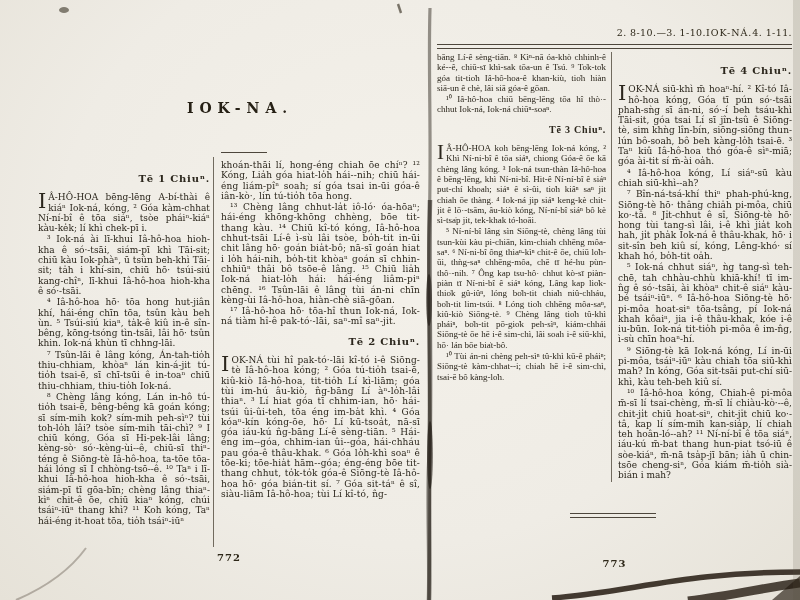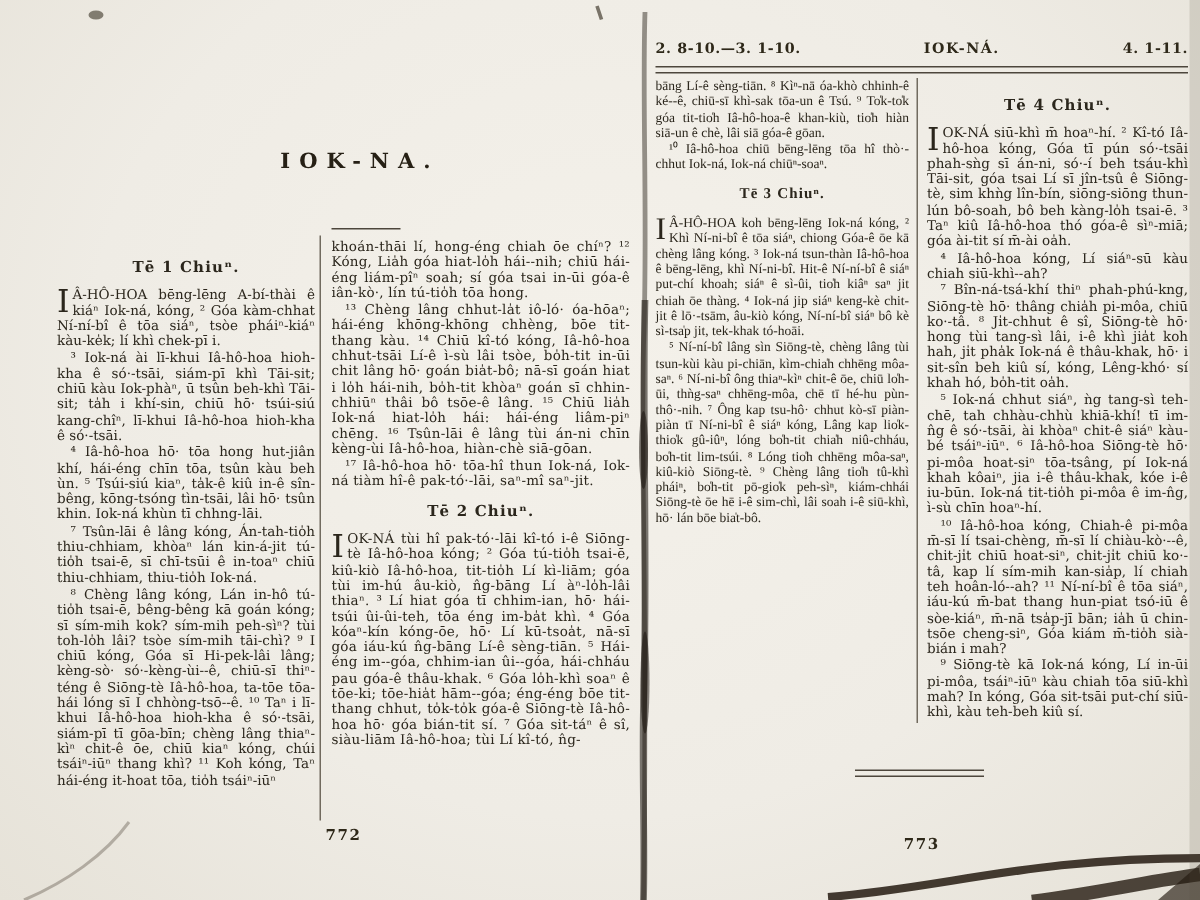--- a/index.html
+++ b/index.html
@@ -22,22 +22,22 @@
   .title-rule{
     position:absolute;left:221px;top:152px;width:46px;height:2px;
     border-top:1.6px solid #4d463c;
   }
   .pageno{position:absolute;text-align:center;font-size:10px;font-weight:700;letter-spacing:1px;color:#2e2819;}
   .pageno-left{left:38px;width:382px;top:552px;}
   .pageno-right{left:437px;width:355px;top:558px;}
   
   .running-head{
     position:absolute;left:437px;top:27px;width:355px;
-    display:flex;justify-content:space-between;align-items:baseline;
-    font-size:9.5px;font-weight:700;letter-spacing:.4px;color:#2e2819;
+    display:flex;justify-content:flex-end;align-items:baseline;
+    font-size:9.5px;font-weight:400;letter-spacing:.4px;color:#2e2819;
   }
   .running-head .c{letter-spacing:1px;}
   .dbl-rule{
     position:absolute;height:3px;
     border-top:1px solid #4d463c;border-bottom:1px solid #4d463c;
   }
   .head-rule{left:437px;top:44px;width:355px;}
   .end-rule{left:570px;top:513px;width:86px;}
   
   .col{
@@ -48,21 +48,21 @@
   .col-l1{left:38px;  top:164px; width:172px; height:394px;}
   .col-l2{left:221px; top:160px; width:199px; height:396px; letter-spacing:.15px;}
   .col-r1{left:437px; top:52px;  width:169px; height:428px;font-family:Liberation Serif, serif;}
   .col-r2{left:618px; top:56px;  width:174px; height:428px;}
   .vsep{position:absolute;width:1px;background:#5a5346;opacity:.85;}
   .vsep-left{left:213px;top:157px;height:390px;}
   .vsep-right{left:611px;top:52px;height:430px;}
   
   .blk{margin:0;}
   .heading{
-    text-align:center;font-weight:700;font-size:10px;letter-spacing:.8px;
+    text-align:right;font-weight:700;font-size:10px;letter-spacing:.8px;
     margin:10px 0 8px 0;text-indent:0;
   }
   .para{text-indent:9px;margin-bottom:1px;}
   .cont{text-indent:0;margin-bottom:1px;}
   .dropcap{text-indent:0;margin-bottom:1px;}
   .dropcap::first-letter{
     font-size:21px;float:left;line-height:17px;padding:1px 2px 0 0;font-weight:400;
   }
   
   .artifacts{position:absolute;inset:0;pointer-events:none;}
@@ -103,30 +103,31 @@
       <span>4. 1-11.</span>
     </div>
     <div class="dbl-rule head-rule"></div>
 
     <div class="col col-r1">
         <div class="blk cont">bāng Lí-ê sèng-tiān. ⁸ Kìⁿ-nā óa-khò chhinh-ê ké--ê, chiū-sī khì-sak tōa-un ê Tsú. ⁹ To̍k-to̍k góa tit-tio̍h Iâ-hô-hoa-ê khan-kiù, tio̍h hiàn siā-un ê chè, lâi siā góa-ê gōan.</div>
         <div class="blk para">¹⁰ Iâ-hô-hoa chiū bēng-lēng tōa hî thò·-chhut Iok-ná, Iok-ná chiūⁿ-soaⁿ.</div>
         <div class="blk heading">Tē 3 Chiuⁿ.</div>
         <div class="blk dropcap">IÂ-HÔ-HOA koh bēng-lēng Iok-ná kóng, ² Khì Ní-ni-bî ê tōa siáⁿ, chiong Góa-ê ōe kā chèng lâng kóng. ³ Iok-ná tsun-thàn Iâ-hô-hoa ê bēng-lēng, khì Ní-ni-bî. Hit-ê Ní-ní-bî ê siáⁿ put-chí khoah; siáⁿ ê sì-ûi, tio̍h kiâⁿ saⁿ jit chiah ōe thàng. ⁴ Iok-ná jip siáⁿ keng-kè chit-jit ê lō·-tsām, âu-kiò kóng, Ní-ní-bî siáⁿ bô kè sì-tsa̍p jit, tek-khak tó-hoāi.</div>
         <div class="blk para">⁵ Ní-ní-bî lâng sìn Siōng-tè, chèng lâng tùi tsun-kùi kàu pi-chiān, kìm-chia̍h chhēng môa-saⁿ. ⁶ Ní-ni-bî ông thiaⁿ-kìⁿ chit-ê ōe, chiū lo̍h-ūi, thǹg-saⁿ chhēng-môa, chē tī hé-hu pùn-thô·-nih. ⁷ Ông kap tsu-hô· chhut kò-sī piàn-piàn tī Ní-ni-bî ê siáⁿ kóng, Lâng kap lio̍k-thio̍k gû-iûⁿ, lóng bo̍h-tit chia̍h niû-chháu, bo̍h-tit lim-tsúi. ⁸ Lóng tio̍h chhēng môa-saⁿ, kiû-kiò Siōng-tè. ⁹ Chèng lâng tio̍h tû-khì pháiⁿ, bo̍h-tit pō-gio̍k peh-sìⁿ, kiám-chhái Siōng-tè ōe hē i-ê sim-chì, lâi soah i-ê siū-khì, hō· lán bōe bia̍t-bô.</div>
+        <div class="blk para">¹⁰ Tùi án-ni chèng peh-sìⁿ tû-khì kū-ê pháiⁿ; Siōng-tè kàm-chhat--i; chiah hē i-ê sim-chì, tsai-ē bô kàng-lo̍h.</div>
       </div>
     <div class="vsep vsep-right"></div>
     <div class="col col-r2">
         <div class="blk heading">Tē 4 Chiuⁿ.</div>
         <div class="blk dropcap">IOK-NÁ siū-khì m̄ hoaⁿ-hí. ² Kî-tó Iâ-hô-hoa kóng, Góa tī pún só·-tsāi phah-sǹg sī án-ni, só·-í beh tsáu-khì Tāi-sit, góa tsai Lí sī jîn-tsû ê Siōng-tè, sim khǹg lîn-bín, siōng-siōng thun-lún bô-soah, bô beh kàng-lo̍h tsai-ē. ³ Taⁿ kiû Iâ-hô-hoa thó góa-ê sìⁿ-miā; góa ài-tit sí m̄-ài oa̍h.</div>
         <div class="blk para">⁴ Iâ-hô-hoa kóng, Lí siáⁿ-sū kàu chiah siū-khì--ah?</div>
         <div class="blk para">⁷ Bîn-ná-tsá-khí thiⁿ phah-phú-kng, Siōng-tè hō· thâng chia̍h pi-môa, chiū ko·-tâ. ⁸ Ji̍t-chhut ê sî, Siōng-tè hō· hong tùi tang-sì lâi, i-ê khì jia̍t koh hah, ji̍t pha̍k Iok-ná ê thâu-khak, hō· i sit-sîn beh kiû sí, kóng, Lêng-khó· sí khah hó, bo̍h-tit oa̍h.</div>
         <div class="blk para">⁵ Iok-ná chhut siáⁿ, ǹg tang-sì teh-chē, tah chhàu-chhù khiā-khí! tī im-n̂g ê só·-tsāi, ài khòaⁿ chit-ê siáⁿ kàu-bé tsáiⁿ-iūⁿ. ⁶ Iâ-hô-hoa Siōng-tè hō· pi-môa hoat-siⁿ tōa-tsâng, pí Iok-ná khah kôaiⁿ, jia i-ê thâu-khak, kóe i-ê iu-būn. Iok-ná tit-tio̍h pi-môa ê im-n̂g, ì-sù chīn hoaⁿ-hí.</div>
+        <div class="blk para">⁹ Siōng-tè kā Iok-ná kóng, Lí in-ūi pi-môa, tsáiⁿ-iūⁿ kàu chiah tōa siū-khì mah? In kóng, Góa sit-tsāi put-chí siū-khì, kàu teh-beh kiû sí.</div>
         <div class="blk para">¹⁰ Iâ-hô-hoa kóng, Chiah-ê pi-môa m̄-sī lí tsai-chèng, m̄-sī lí chiàu-kò·--ê, chit-ji̍t chiū hoat-siⁿ, chit-ji̍t chiū ko·-tâ, kap lí sím-mih kan-sia̍p, lí chiah teh hoân-ló--ah? ¹¹ Ní-ní-bî ê tōa siáⁿ, iáu-kú m̄-bat thang hun-piat tsó-iū ê sòe-kiáⁿ, m̄-nā tsa̍p-jī bān; ia̍h ū chin-tsōe cheng-siⁿ, Góa kiám m̄-tio̍h sià-bián i mah?</div>
-        <div class="blk para">⁹ Siōng-tè kā Iok-ná kóng, Lí in-ūi pi-môa, tsáiⁿ-iūⁿ kàu chiah tōa siū-khì mah? In kóng, Góa sit-tsāi put-chí siū-khì, kàu teh-beh kiû sí.</div>
       </div>
 
     <div class="dbl-rule end-rule"></div>
     <div class="pageno pageno-right">773</div>
   </div>
 
   <svg class="artifacts" width="800" height="600" viewBox="0 0 800 600">
 
     <path d="M430 8 C428 70 432 150 429 230 C427 320 432 410 429 600" fill="none" stroke="#1f180f" stroke-width="3.2" stroke-opacity="0.45"></path>
     <path d="M430 200 C428 280 432 380 429 470 C428 520 430 560 429 600" fill="none" stroke="#16100a" stroke-width="4.5" stroke-opacity="0.55"></path>

